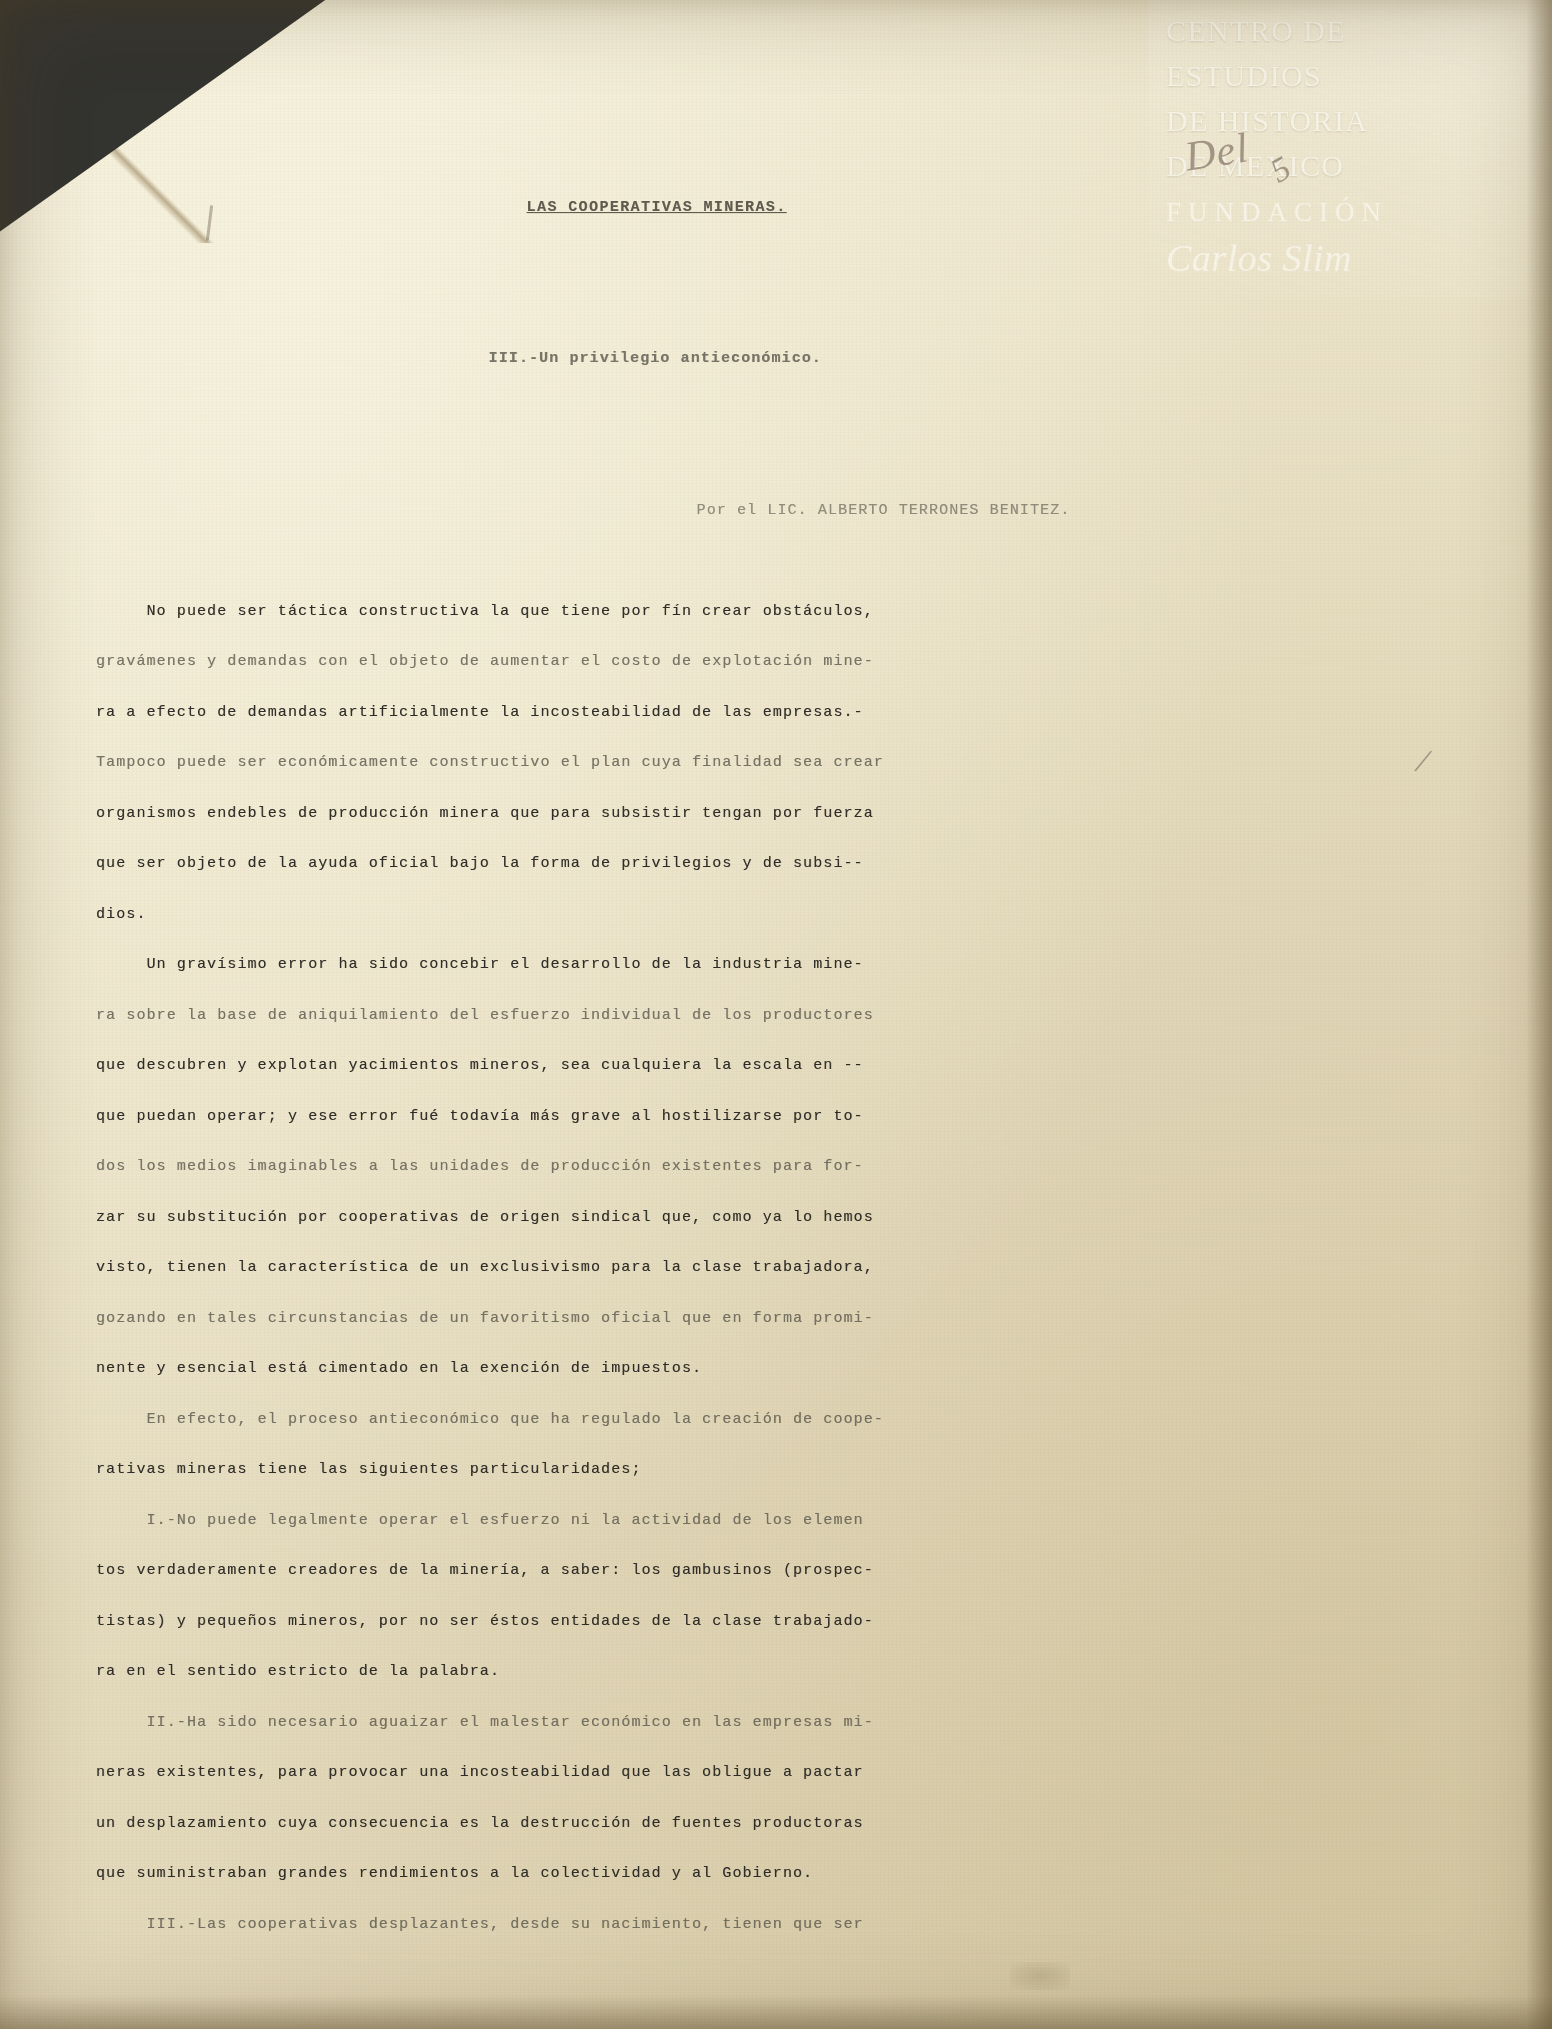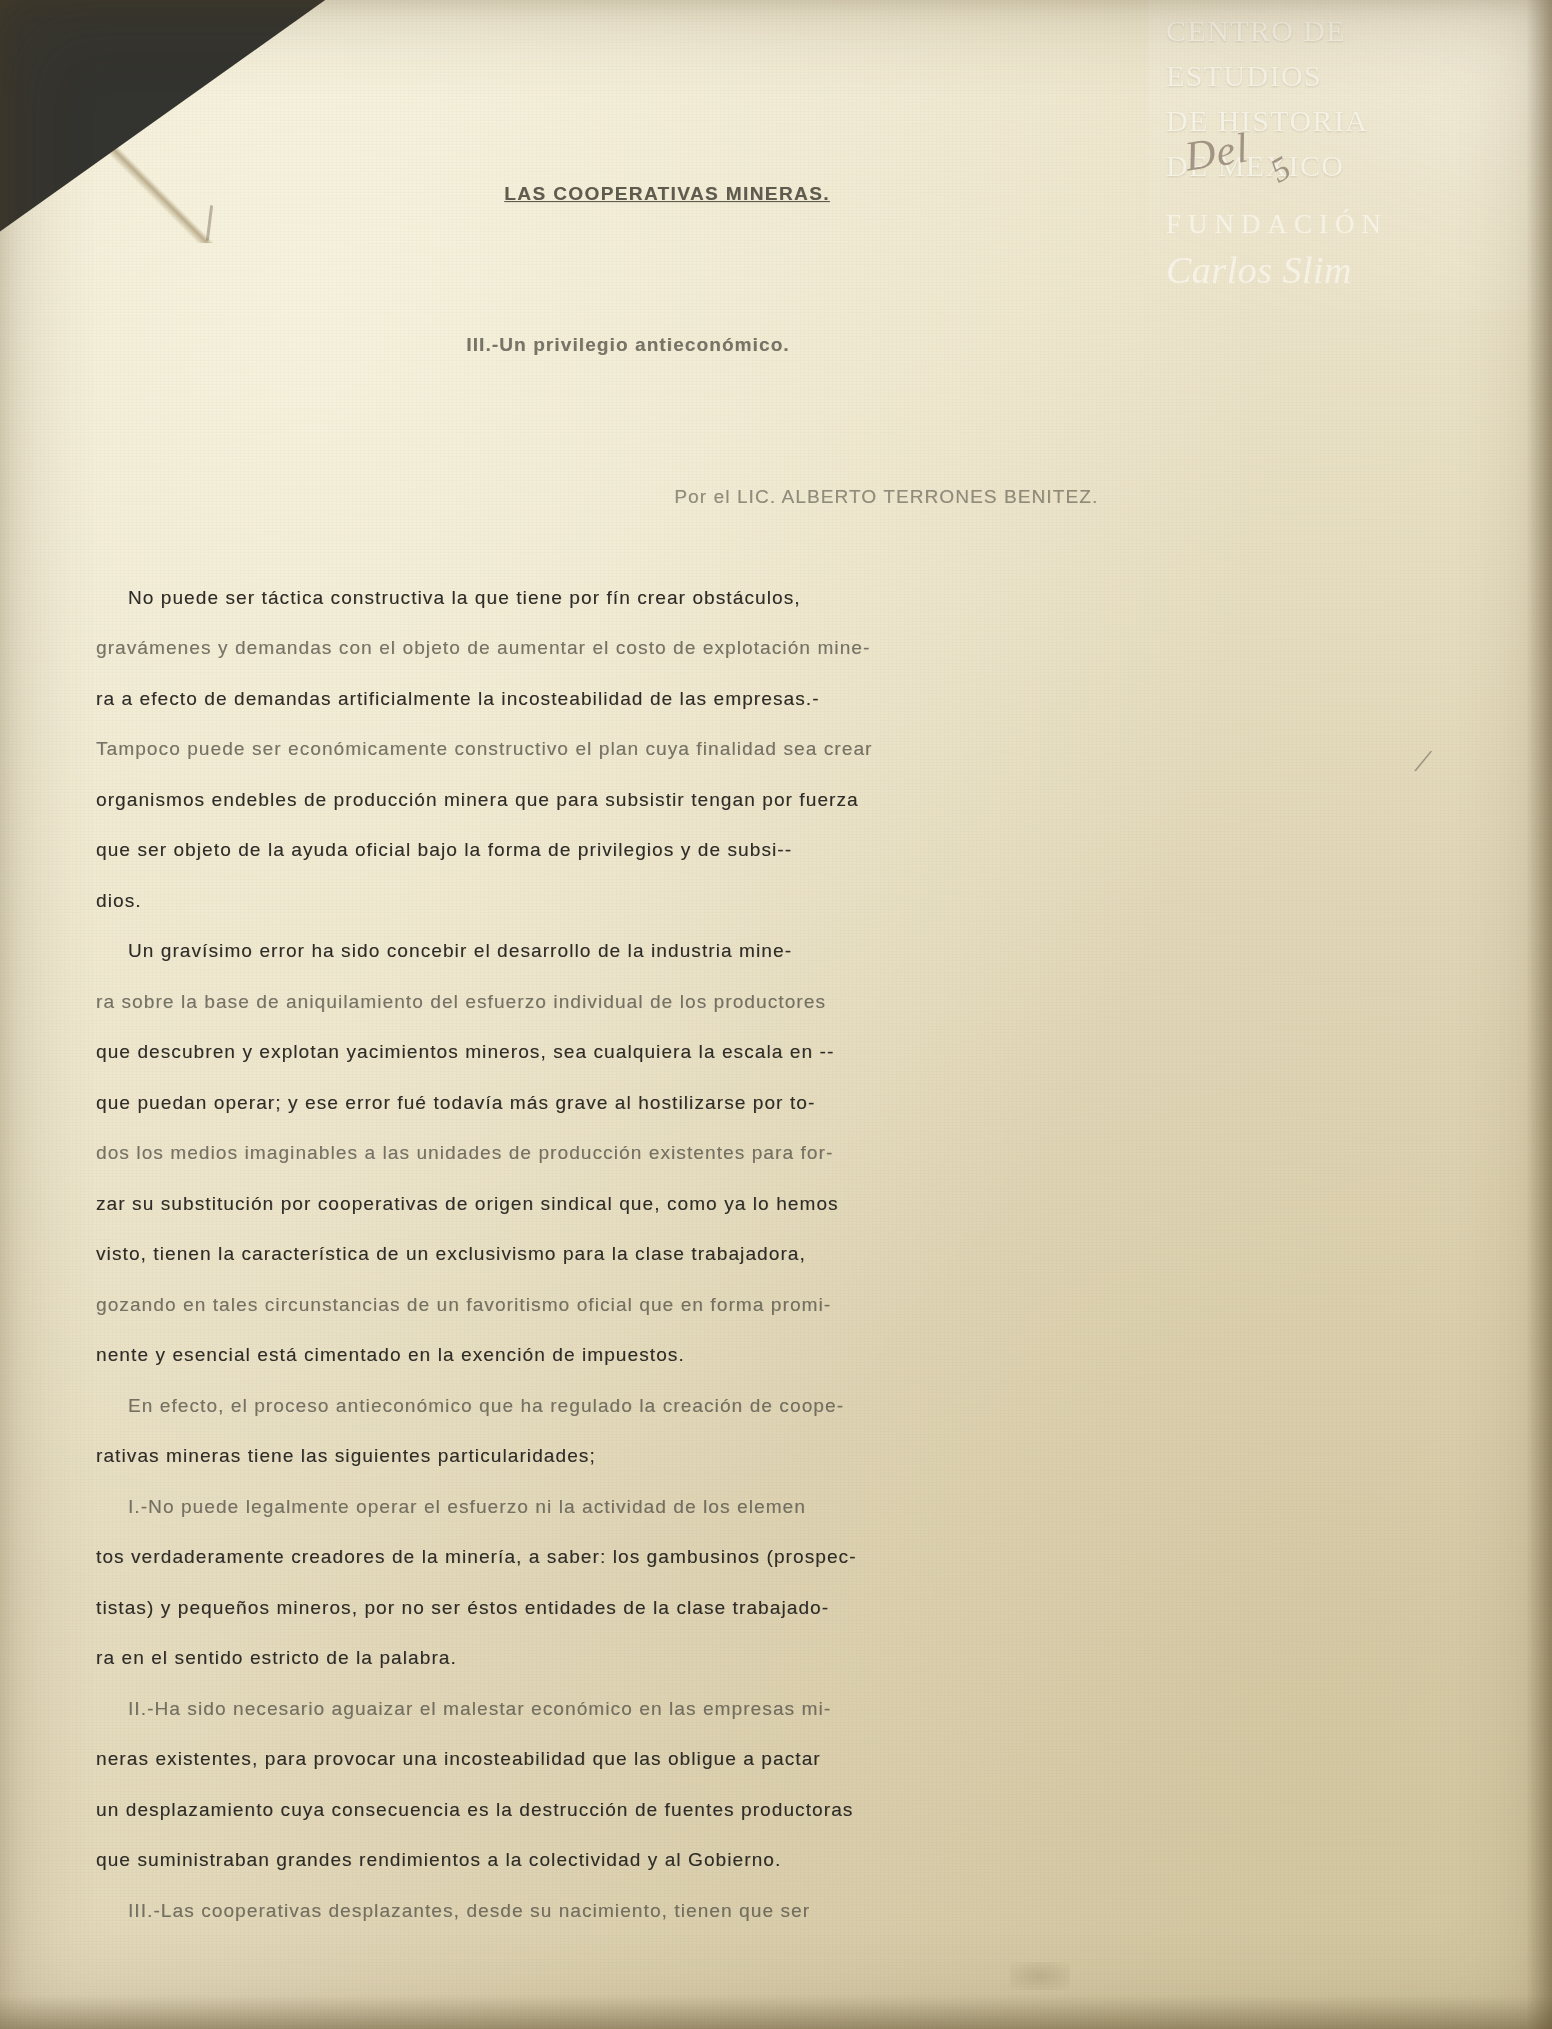--- a/index.html
+++ b/index.html
@@ -72,25 +72,25 @@
     left: 0; bottom: 0;
     width: 100%; height: 34px;
     background: linear-gradient(0deg, rgba(70,55,25,0.30), rgba(70,55,25,0));
     pointer-events: none;
   }
 
   
   .typed {
     position: absolute;
     left: 96px;
-    top: 118px;
+    top: 132px;
     width: 1400px;
     color: #2e2c28;
-    font-family: Liberation Sans, sans-serif;
-    font-size: 19px;
+    font-family: Liberation Mono, monospace;
+    font-size: 15px;
     letter-spacing: 1.1px;
     line-height: 50.5px;
     text-shadow: 0.4px 0.3px 0 rgba(60,50,30,0.35);
   }
   .line { white-space: pre; }
   .line.faded { color: #5c5a50; opacity: 0.82; }
   .line.vfaded { color: #6d6a5c; opacity: 0.72; }
   .ttl {
     text-decoration: underline;
     font-weight: bold;
@@ -119,21 +119,21 @@
     letter-spacing: 1.4px;
     line-height: 45px;
     color: #fbfaf6;
     text-shadow: 0 1px 2px rgba(120,110,80,0.35);
   }
   .wm-found {
     font-family: "Liberation Serif", serif;
     font-size: 27px;
     letter-spacing: 7px;
     line-height: 44px;
-    margin-top: 14px;
+    margin-top: 2px;
     color: #fdfcf8;
   }
   .wm-sig {
     font-family: "Liberation Serif", serif;
     font-style: italic;
     font-size: 38px;
     line-height: 48px;
     margin-top: 0px;
     color: #fdfcf8;
     letter-spacing: 0.5px;

